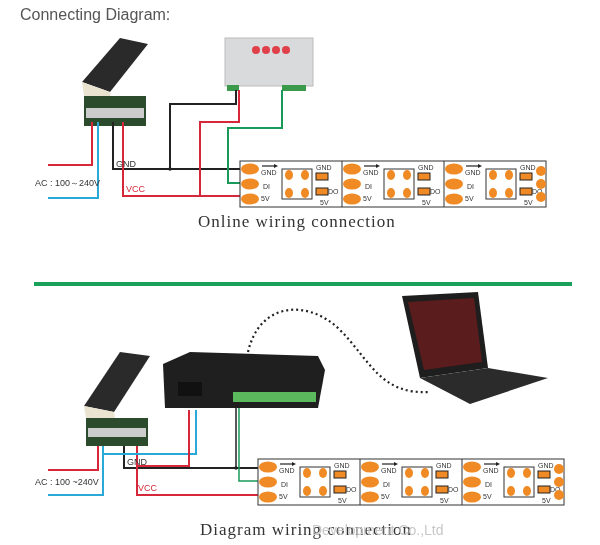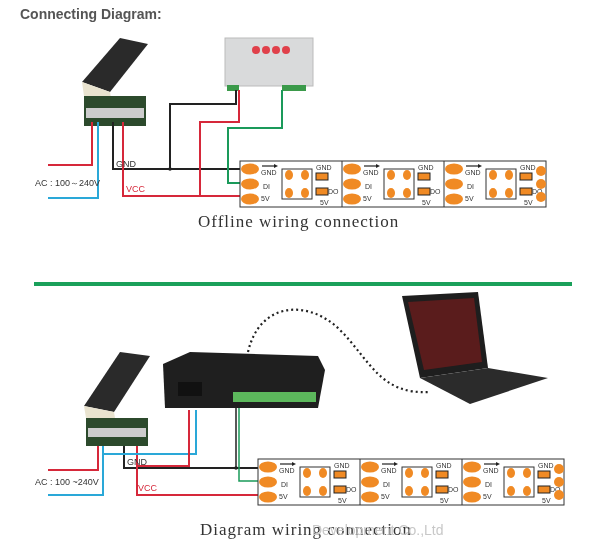--- a/index.html
+++ b/index.html
@@ -1,17 +1,17 @@
 <!DOCTYPE html>
 <html><head>
 <meta charset="utf-8">
 <style>
   html, body { margin:0; padding:0; background:#ffffff; }
   body { width:600px; height:545px; position:relative; overflow:hidden; font-family:"Liberation Sans", sans-serif; }
-  .heading { position:absolute; left:20px; top:6px; font-size:14px; font-weight:bold; color:#555; }
+  .heading { position:absolute; left:20px; top:6px; font-size:16px; font-weight:normal; color:#555; }
   .caption { position:absolute; font-family:"Liberation Serif", serif; font-size:17px; color:#333; letter-spacing:1px; }
   .cap1 { left:198px; top:212px; }
   .cap2 { left:200px; top:520px; }
   .watermark { position:absolute; left:312px; top:522px; font-size:14px; color:#c8c8c8; }
   .lbl { font-family:"Liberation Sans", sans-serif; }
   svg { position:absolute; left:0; top:0; }
 </style>
 </head>
 <body>
 
@@ -209,15 +209,15 @@
         <text x="538" y="468" font-size="7" fill="#333">GND</text>
         <text x="550" y="492" font-size="7" fill="#333">DO</text>
         <text x="542" y="503" font-size="7" fill="#333">5V</text>
         <ellipse cx="559" cy="469" rx="5" ry="5" fill="#f08a24"></ellipse>
         <ellipse cx="559" cy="482" rx="5" ry="5" fill="#f08a24"></ellipse>
         <ellipse cx="559" cy="495" rx="5" ry="5" fill="#f08a24"></ellipse>
       </g>
   </g>
 </svg>
 
-<div class="caption cap1">Offline wiring connection</div>
+<div class="caption cap1">Online wiring connection</div>
 <div class="caption cap2">Diagram wiring connection</div>
 <div class="watermark">Development Co.,Ltd</div>
 
 </body></html>

